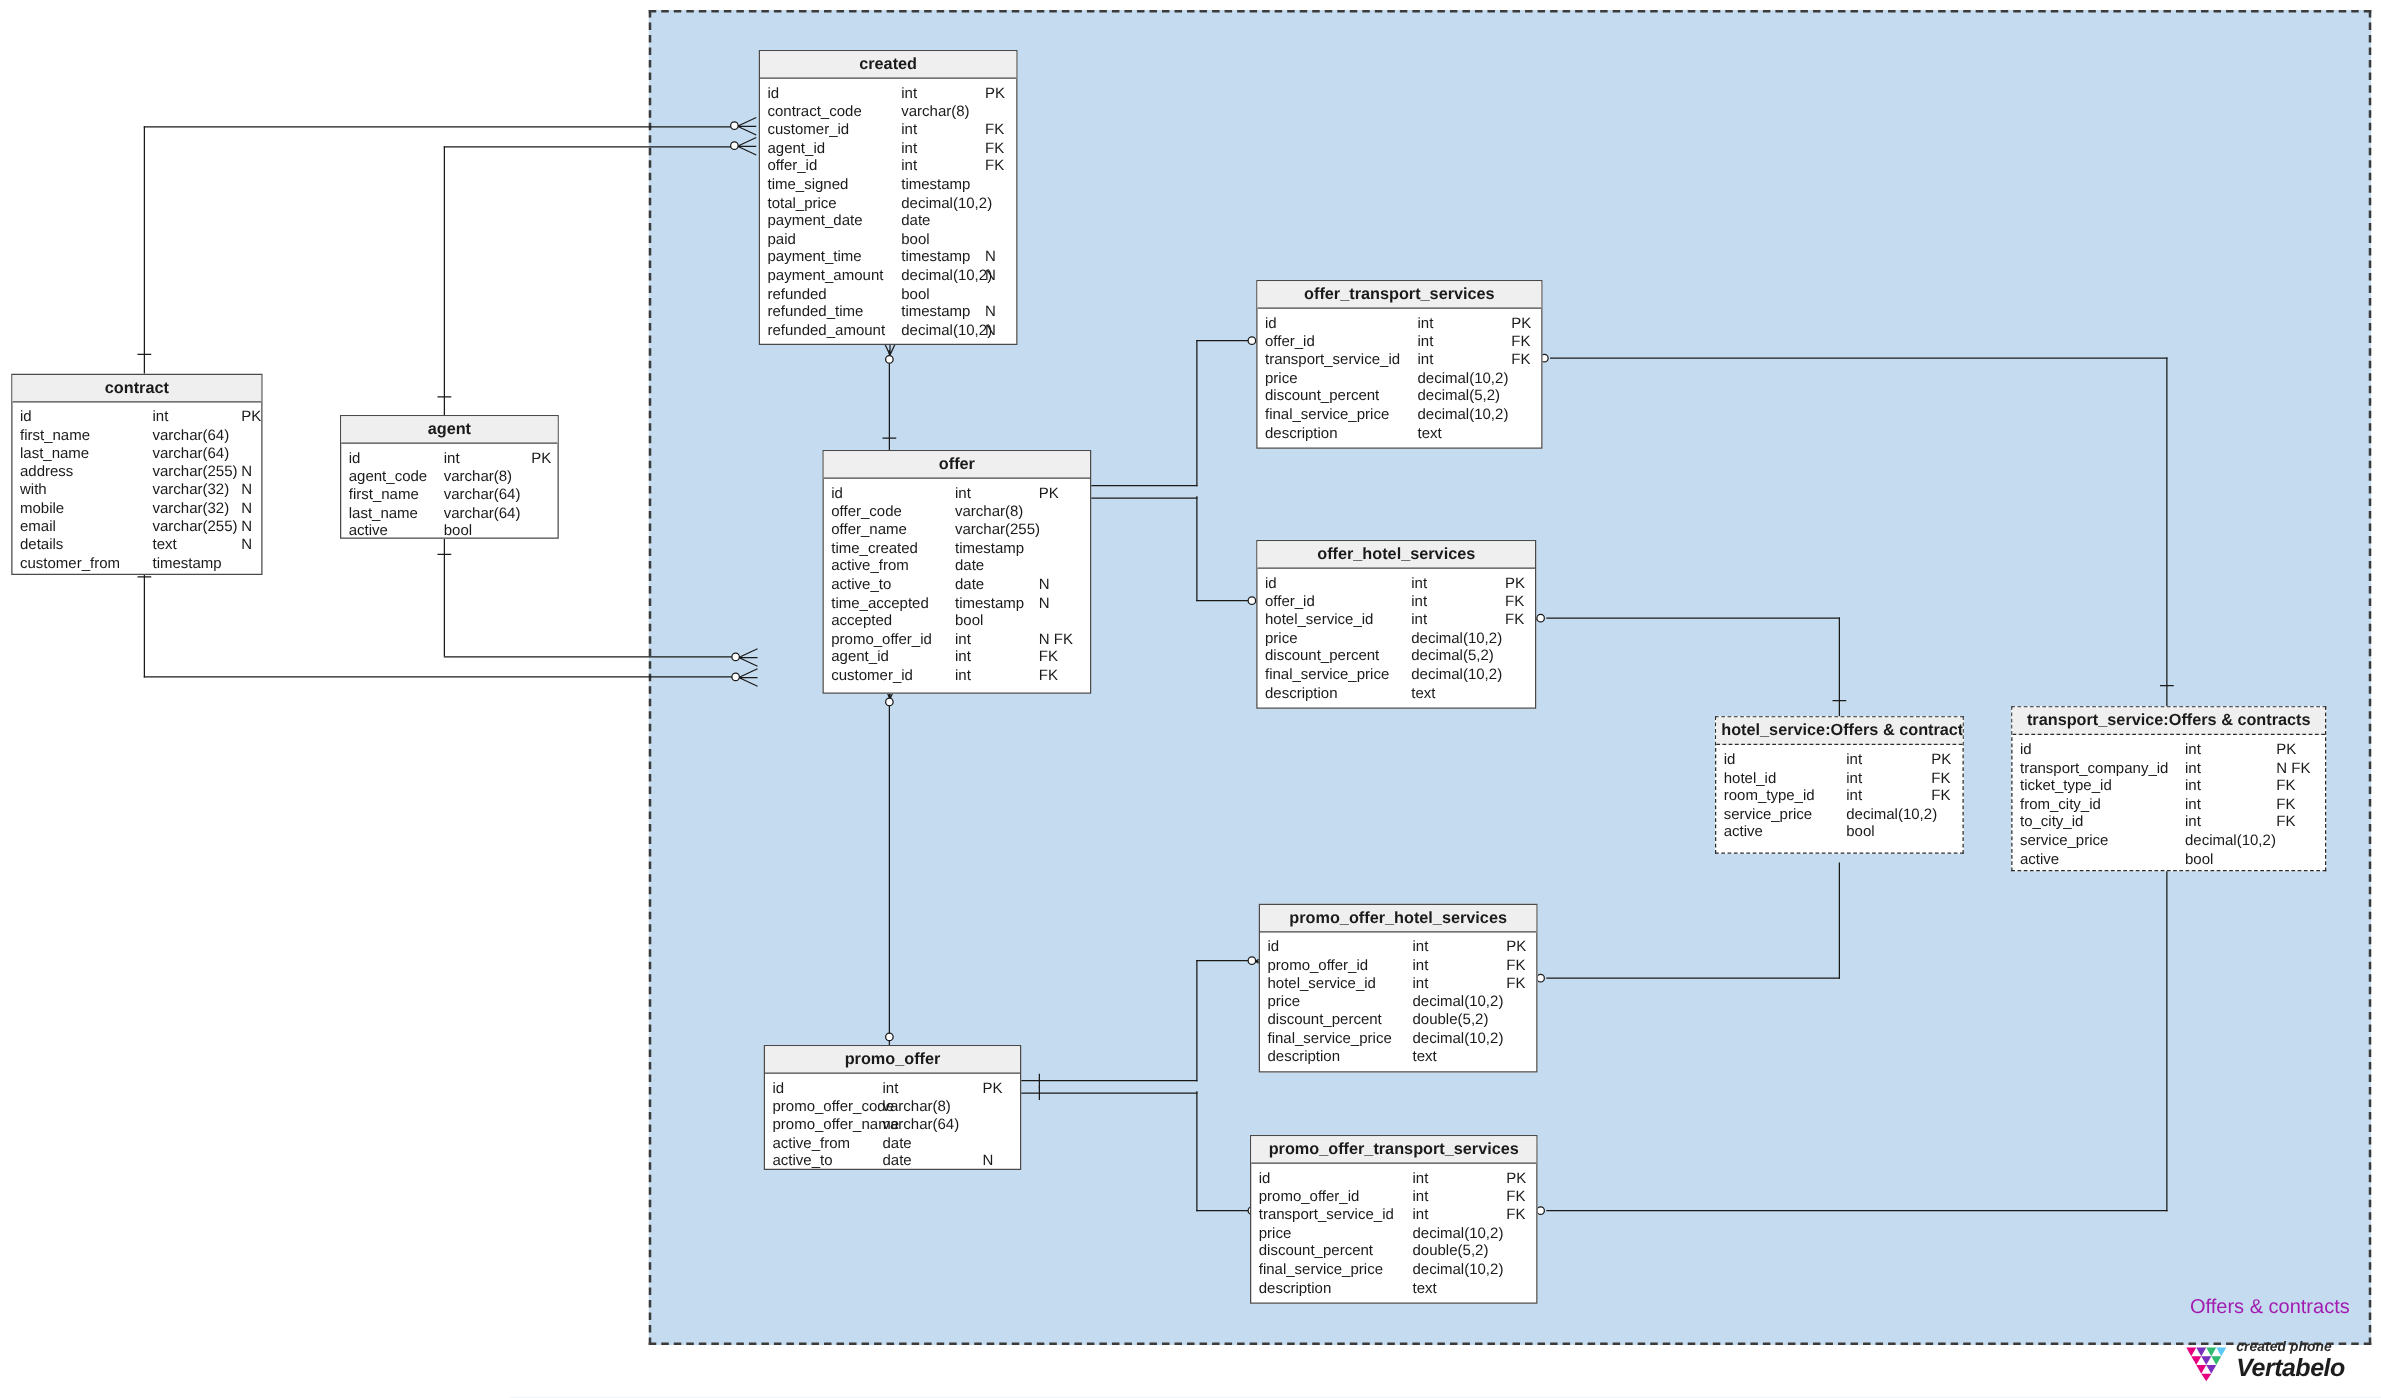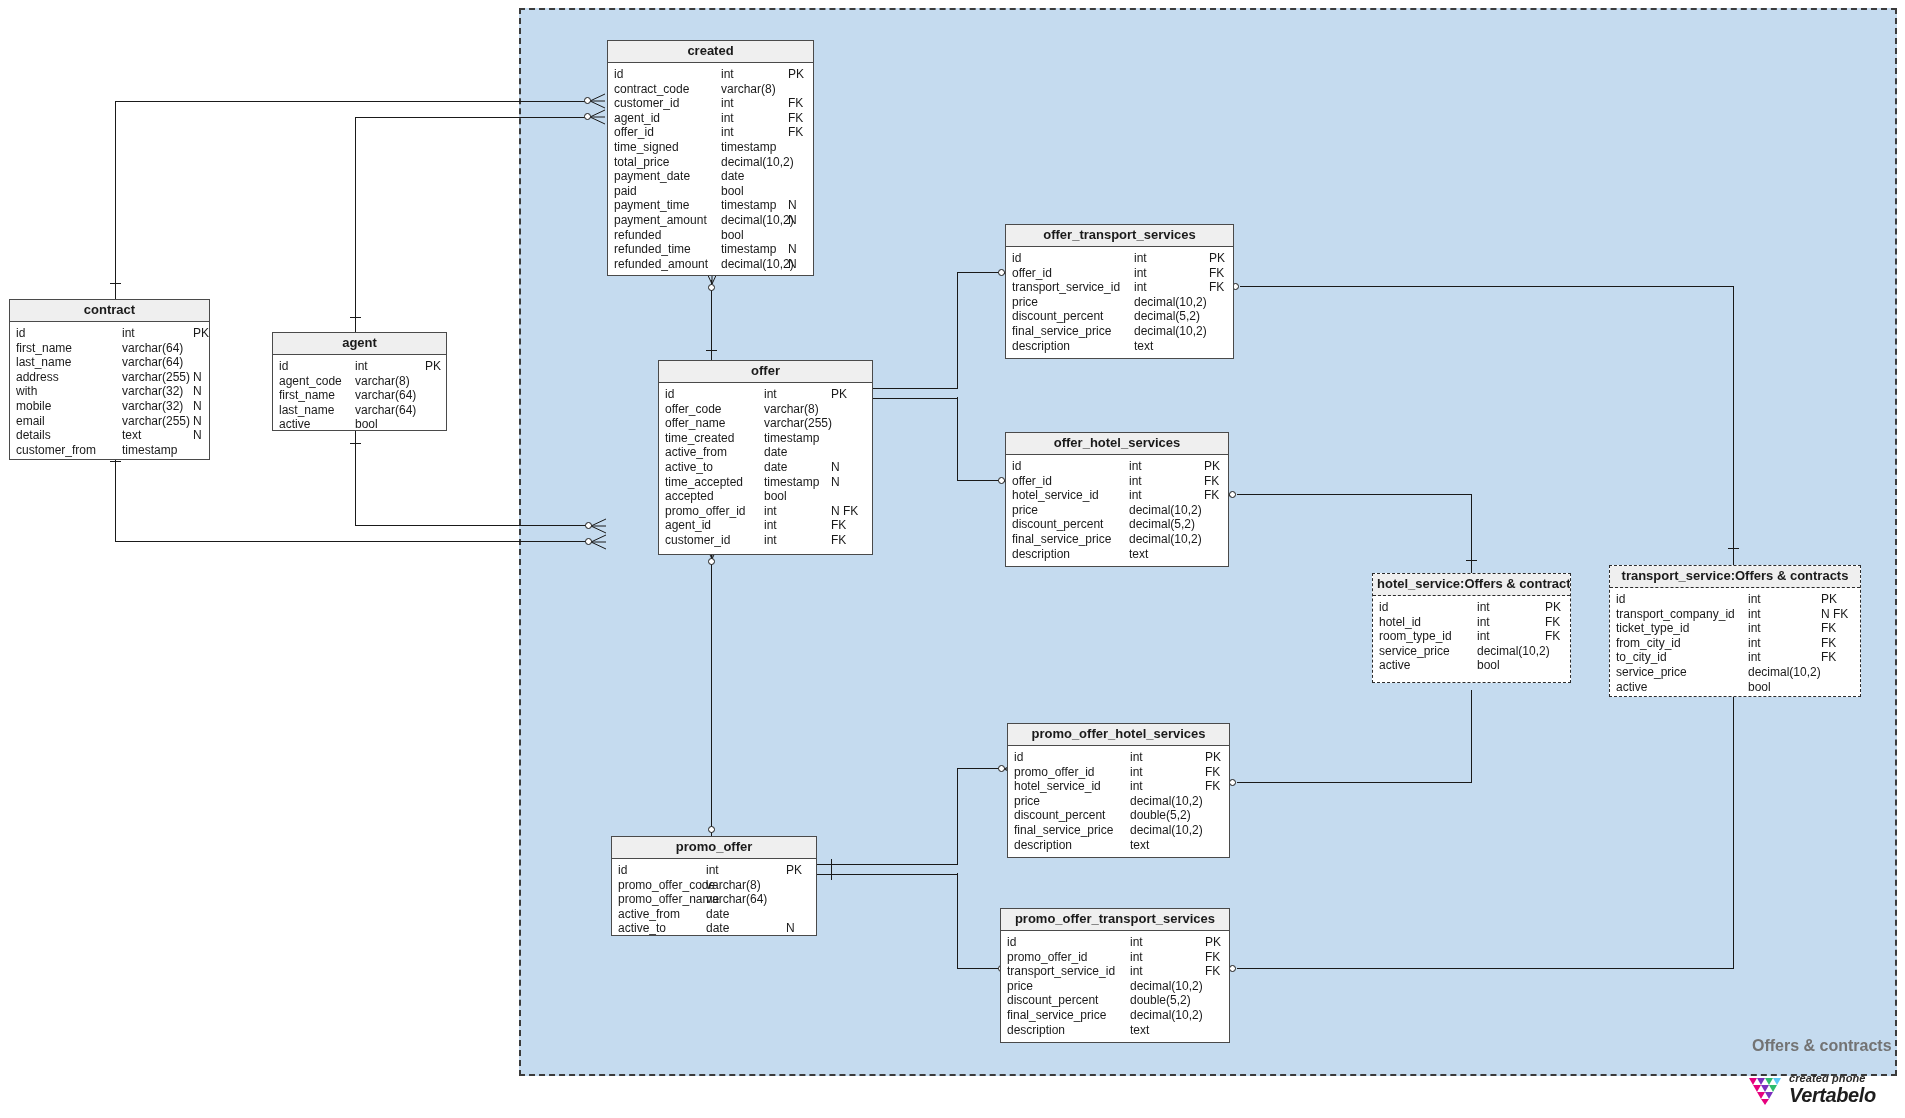--- a/index.html
+++ b/index.html
@@ -11,22 +11,22 @@
   
   .subject-area{
     position:absolute;
     background:#c5dbef;
     border:2px dashed #3b3b3b;
     box-sizing:border-box;
   }
   .subject-area-label{
     position:absolute;
     font-size:16px;
-    font-weight:bold;
-    color:#737373;
+    font-weight:normal;
+    color:#a21caf;
     white-space:nowrap;
   }
 
   
   .entity{
     position:absolute;
     background:#ffffff;
     border:1px solid #4a4a4a;
     box-sizing:border-box;
     z-index:5;

